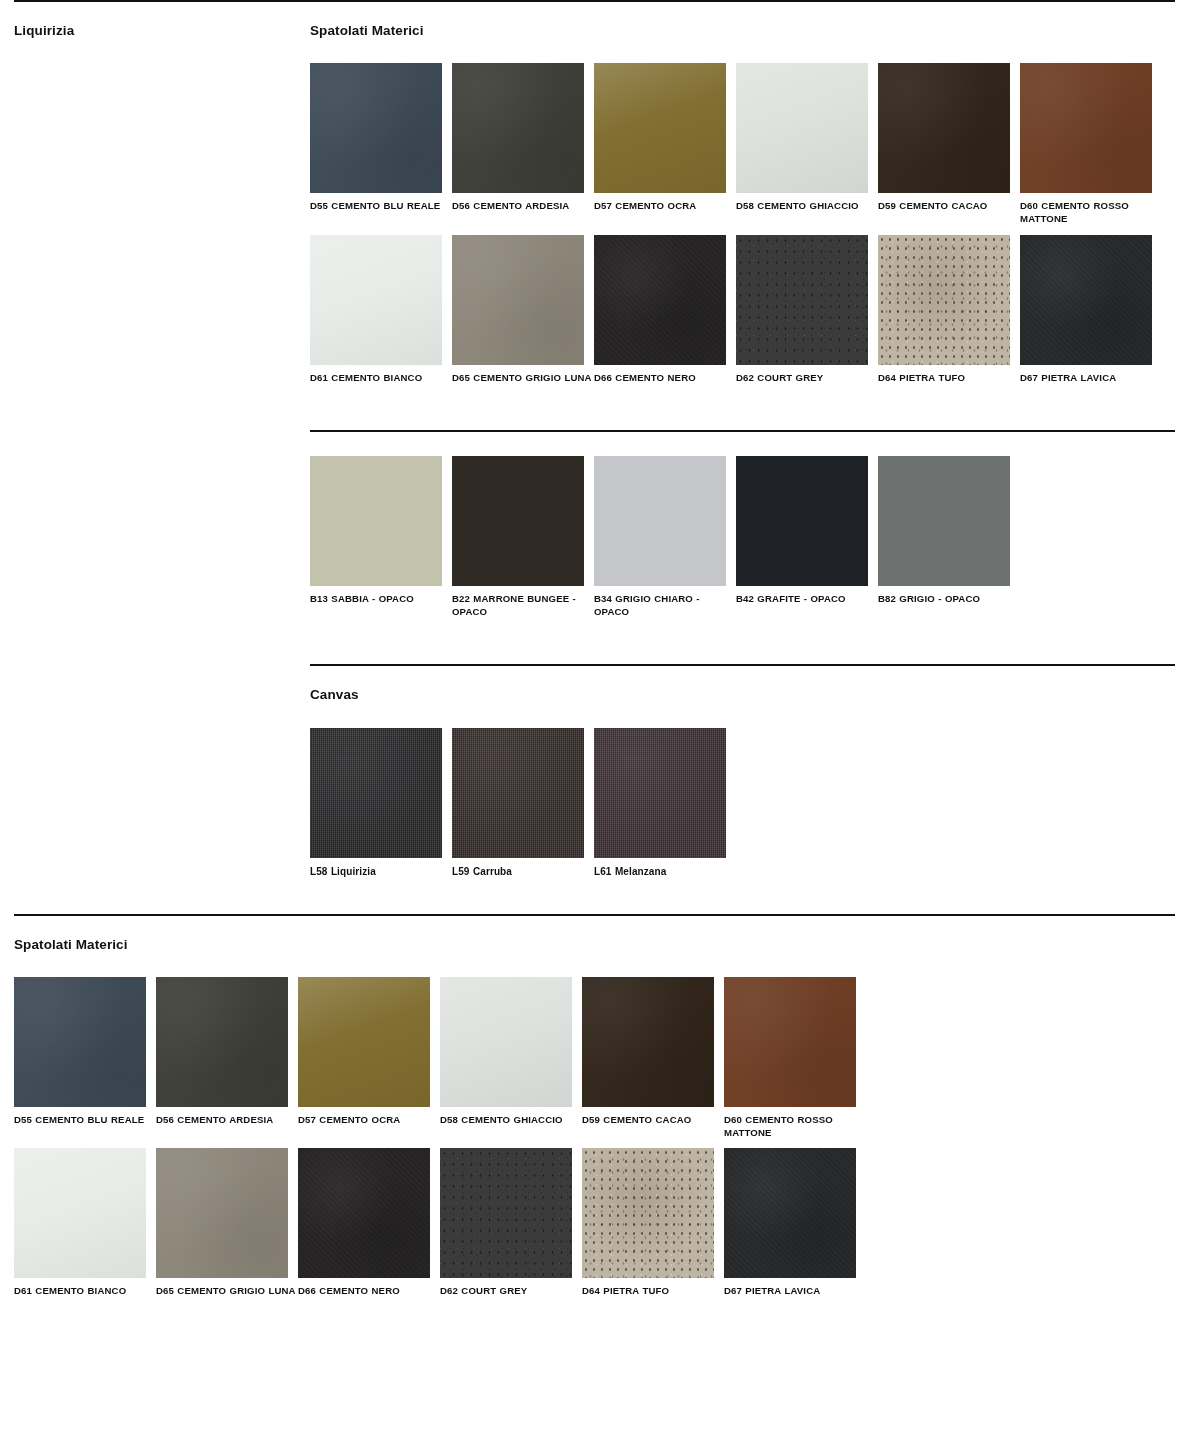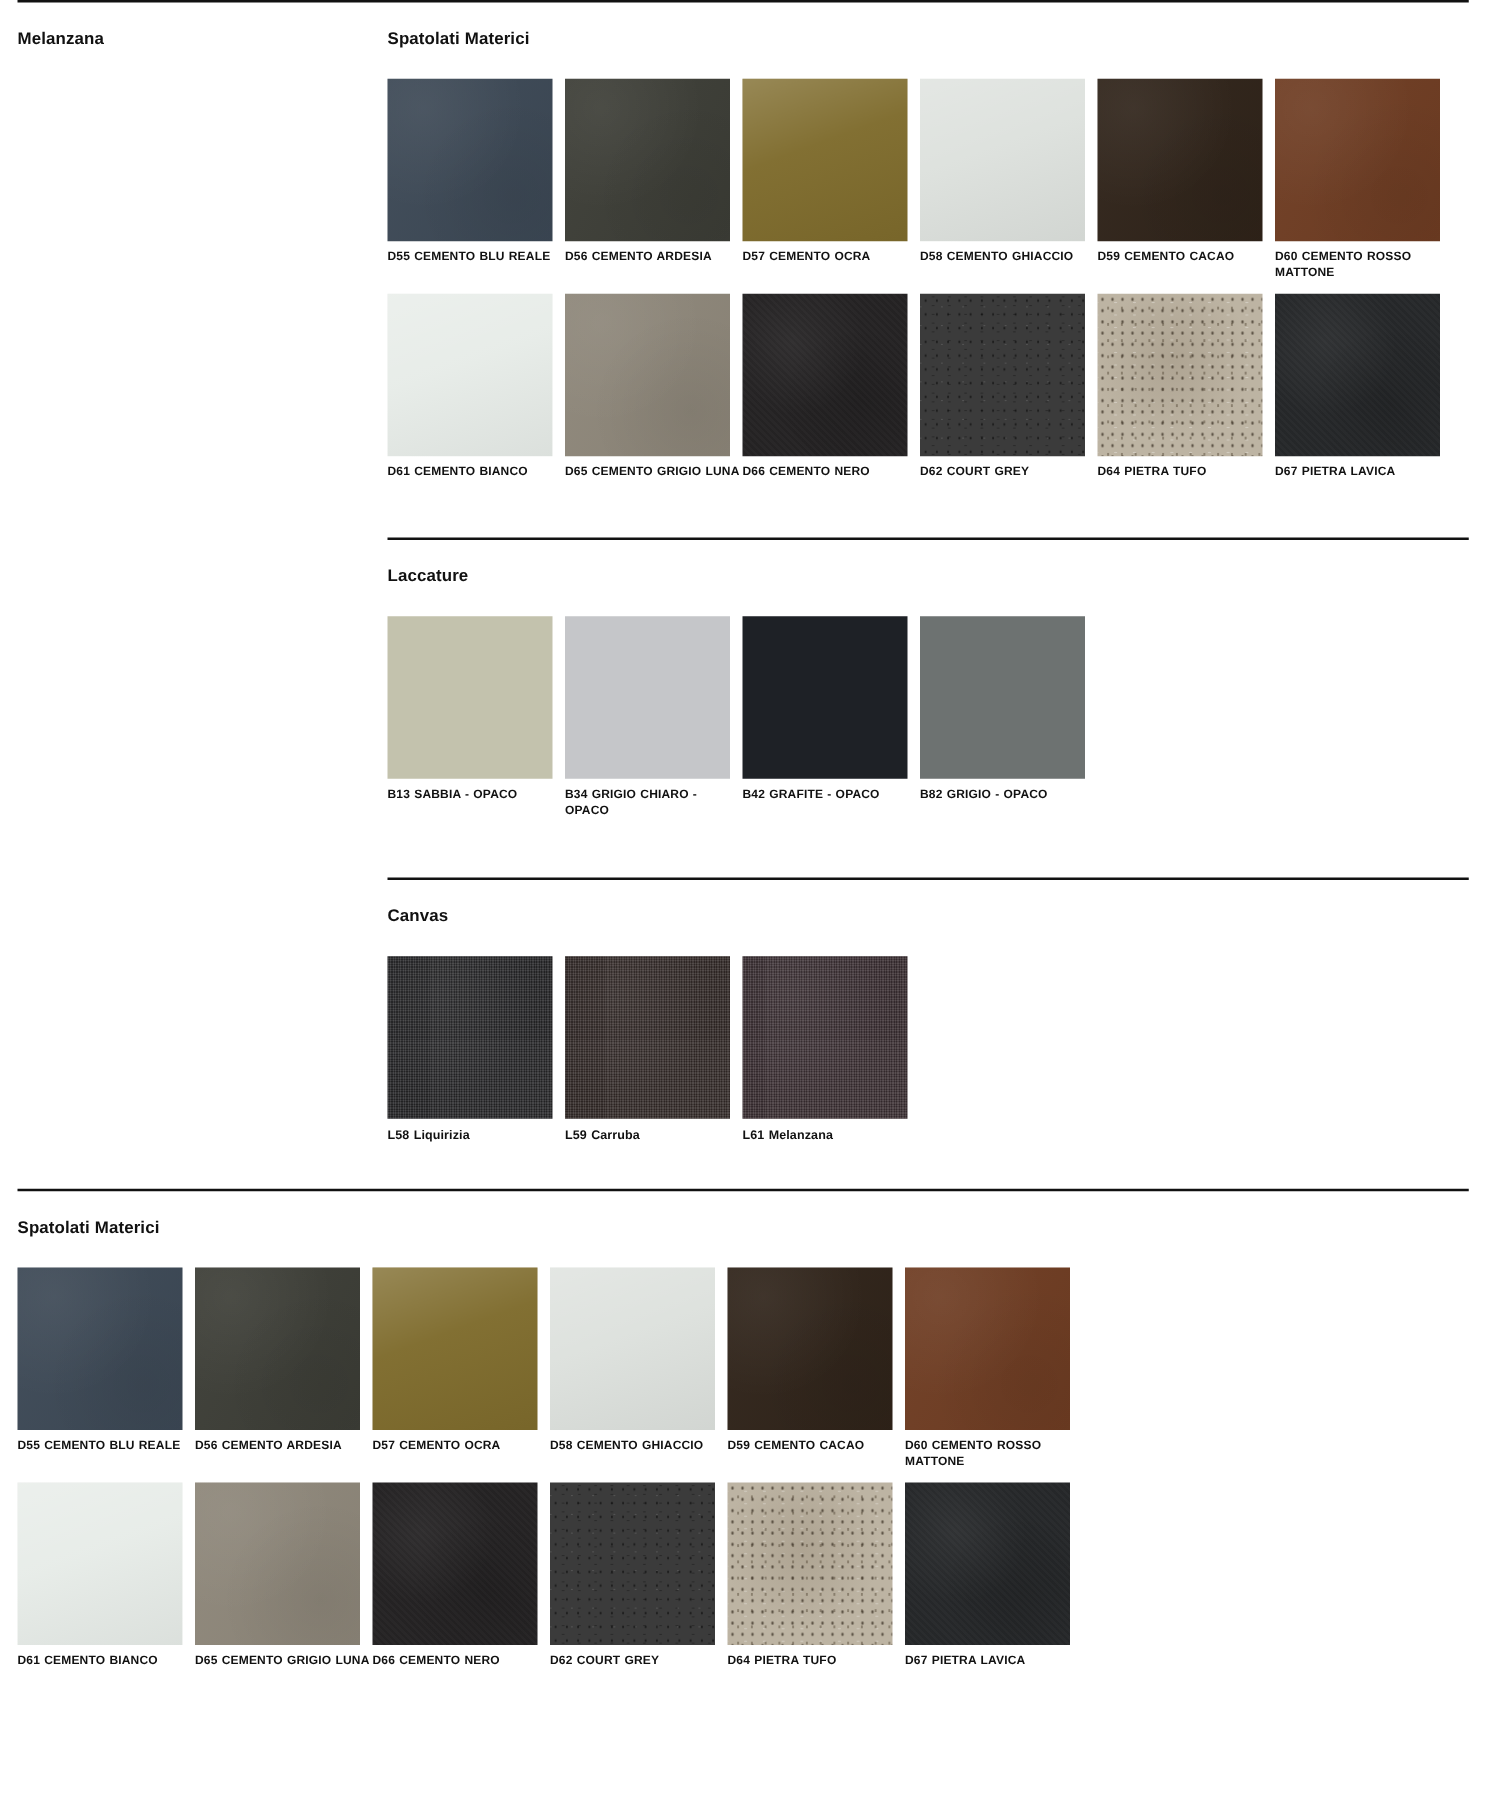--- a/index.html
+++ b/index.html
@@ -137,21 +137,21 @@
 </style>
 </head>
 <body>
 
 <div class="page">
   <div id="groups-root">
       <div class="group">
         <div class="group-rule"></div>
         <div class="group-body">
           <div class="group-label-col">
-            <div class="group-label">Melanzana</div>
+            <div class="group-label">Liquirizia</div>
           </div>
           <div class="group-content">
             <div class="section">
               <div class="section-title">Spatolati Materici</div>
               <div class="swatch-grid">
                 <div class="swatch">
                   <div class="swatch-chip tex-soft" style="background-color: rgb(60, 72, 85);"></div>
                   <div class="swatch-label">D55 CEMENTO BLU REALE</div>
                 </div>
                 <div class="swatch">
@@ -196,25 +196,28 @@
                 </div>
                 <div class="swatch">
                   <div class="swatch-chip tex-leather" style="background-color: rgb(38, 40, 42);"></div>
                   <div class="swatch-label">D67 PIETRA LAVICA</div>
                 </div>
               </div>
             </div>
             <div class="section">
               <div class="spacer-xl"></div>
               <div class="section-rule"></div>
-              <div class="section-title">Laccature</div>
               <div class="swatch-grid">
                 <div class="swatch">
                   <div class="swatch-chip tex-flat" style="background-color: rgb(195, 194, 173);"></div>
                   <div class="swatch-label">B13 SABBIA - OPACO</div>
+                </div>
+                <div class="swatch">
+                  <div class="swatch-chip tex-flat" style="background-color: rgb(48, 42, 36);"></div>
+                  <div class="swatch-label">B22 MARRONE BUNGEE - OPACO</div>
                 </div>
                 <div class="swatch">
                   <div class="swatch-chip tex-flat" style="background-color: rgb(197, 198, 201);"></div>
                   <div class="swatch-label">B34 GRIGIO CHIARO - OPACO</div>
                 </div>
                 <div class="swatch">
                   <div class="swatch-chip tex-flat" style="background-color: rgb(30, 33, 38);"></div>
                   <div class="swatch-label">B42 GRAFITE - OPACO</div>
                 </div>
                 <div class="swatch">

